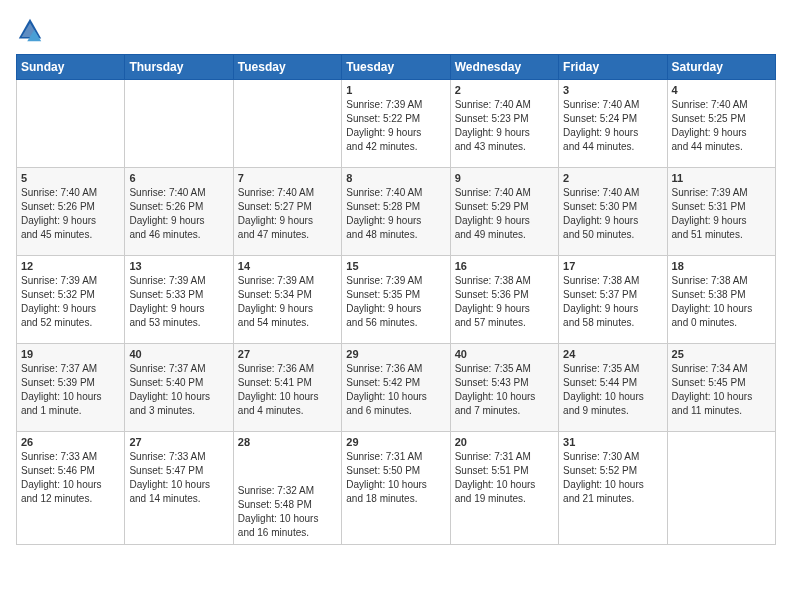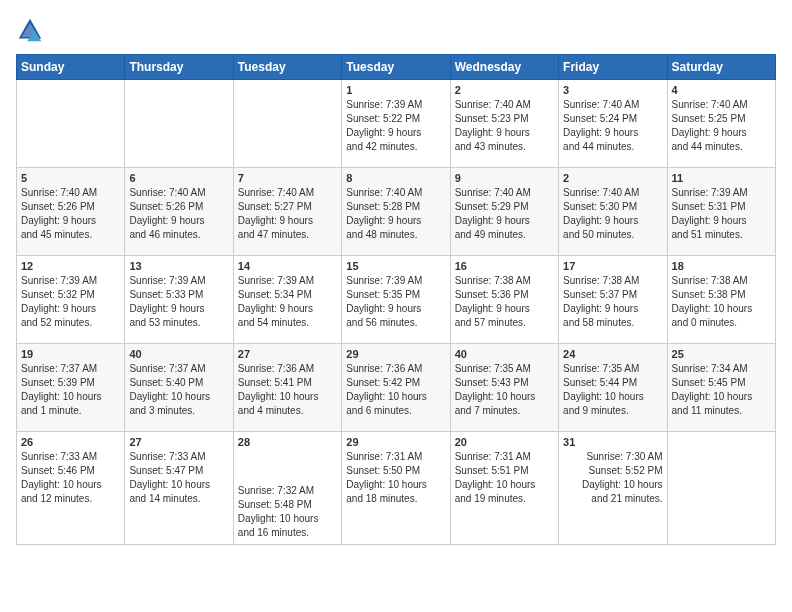--- a/index.html
+++ b/index.html
@@ -354,21 +354,21 @@
           </td>
           <td>
             <span class="day-number">20</span>
             <div class="day-info" style="white-space: pre-line;">Sunrise: 7:31 AM
 Sunset: 5:51 PM
 Daylight: 10 hours
 and 19 minutes.</div>
           </td>
           <td>
             <span class="day-number">31</span>
-            <div class="day-info" style="white-space: pre-line; text-align: right;">Sunrise: 7:30 AM
+            <div class="day-info" style="white-space: pre-line;">Sunrise: 7:30 AM
 Sunset: 5:52 PM
 Daylight: 10 hours
 and 21 minutes.</div>
           </td>
           <td class="empty-cell"></td>
         </tr>
       </tbody>
   </table>
 </div>
 

